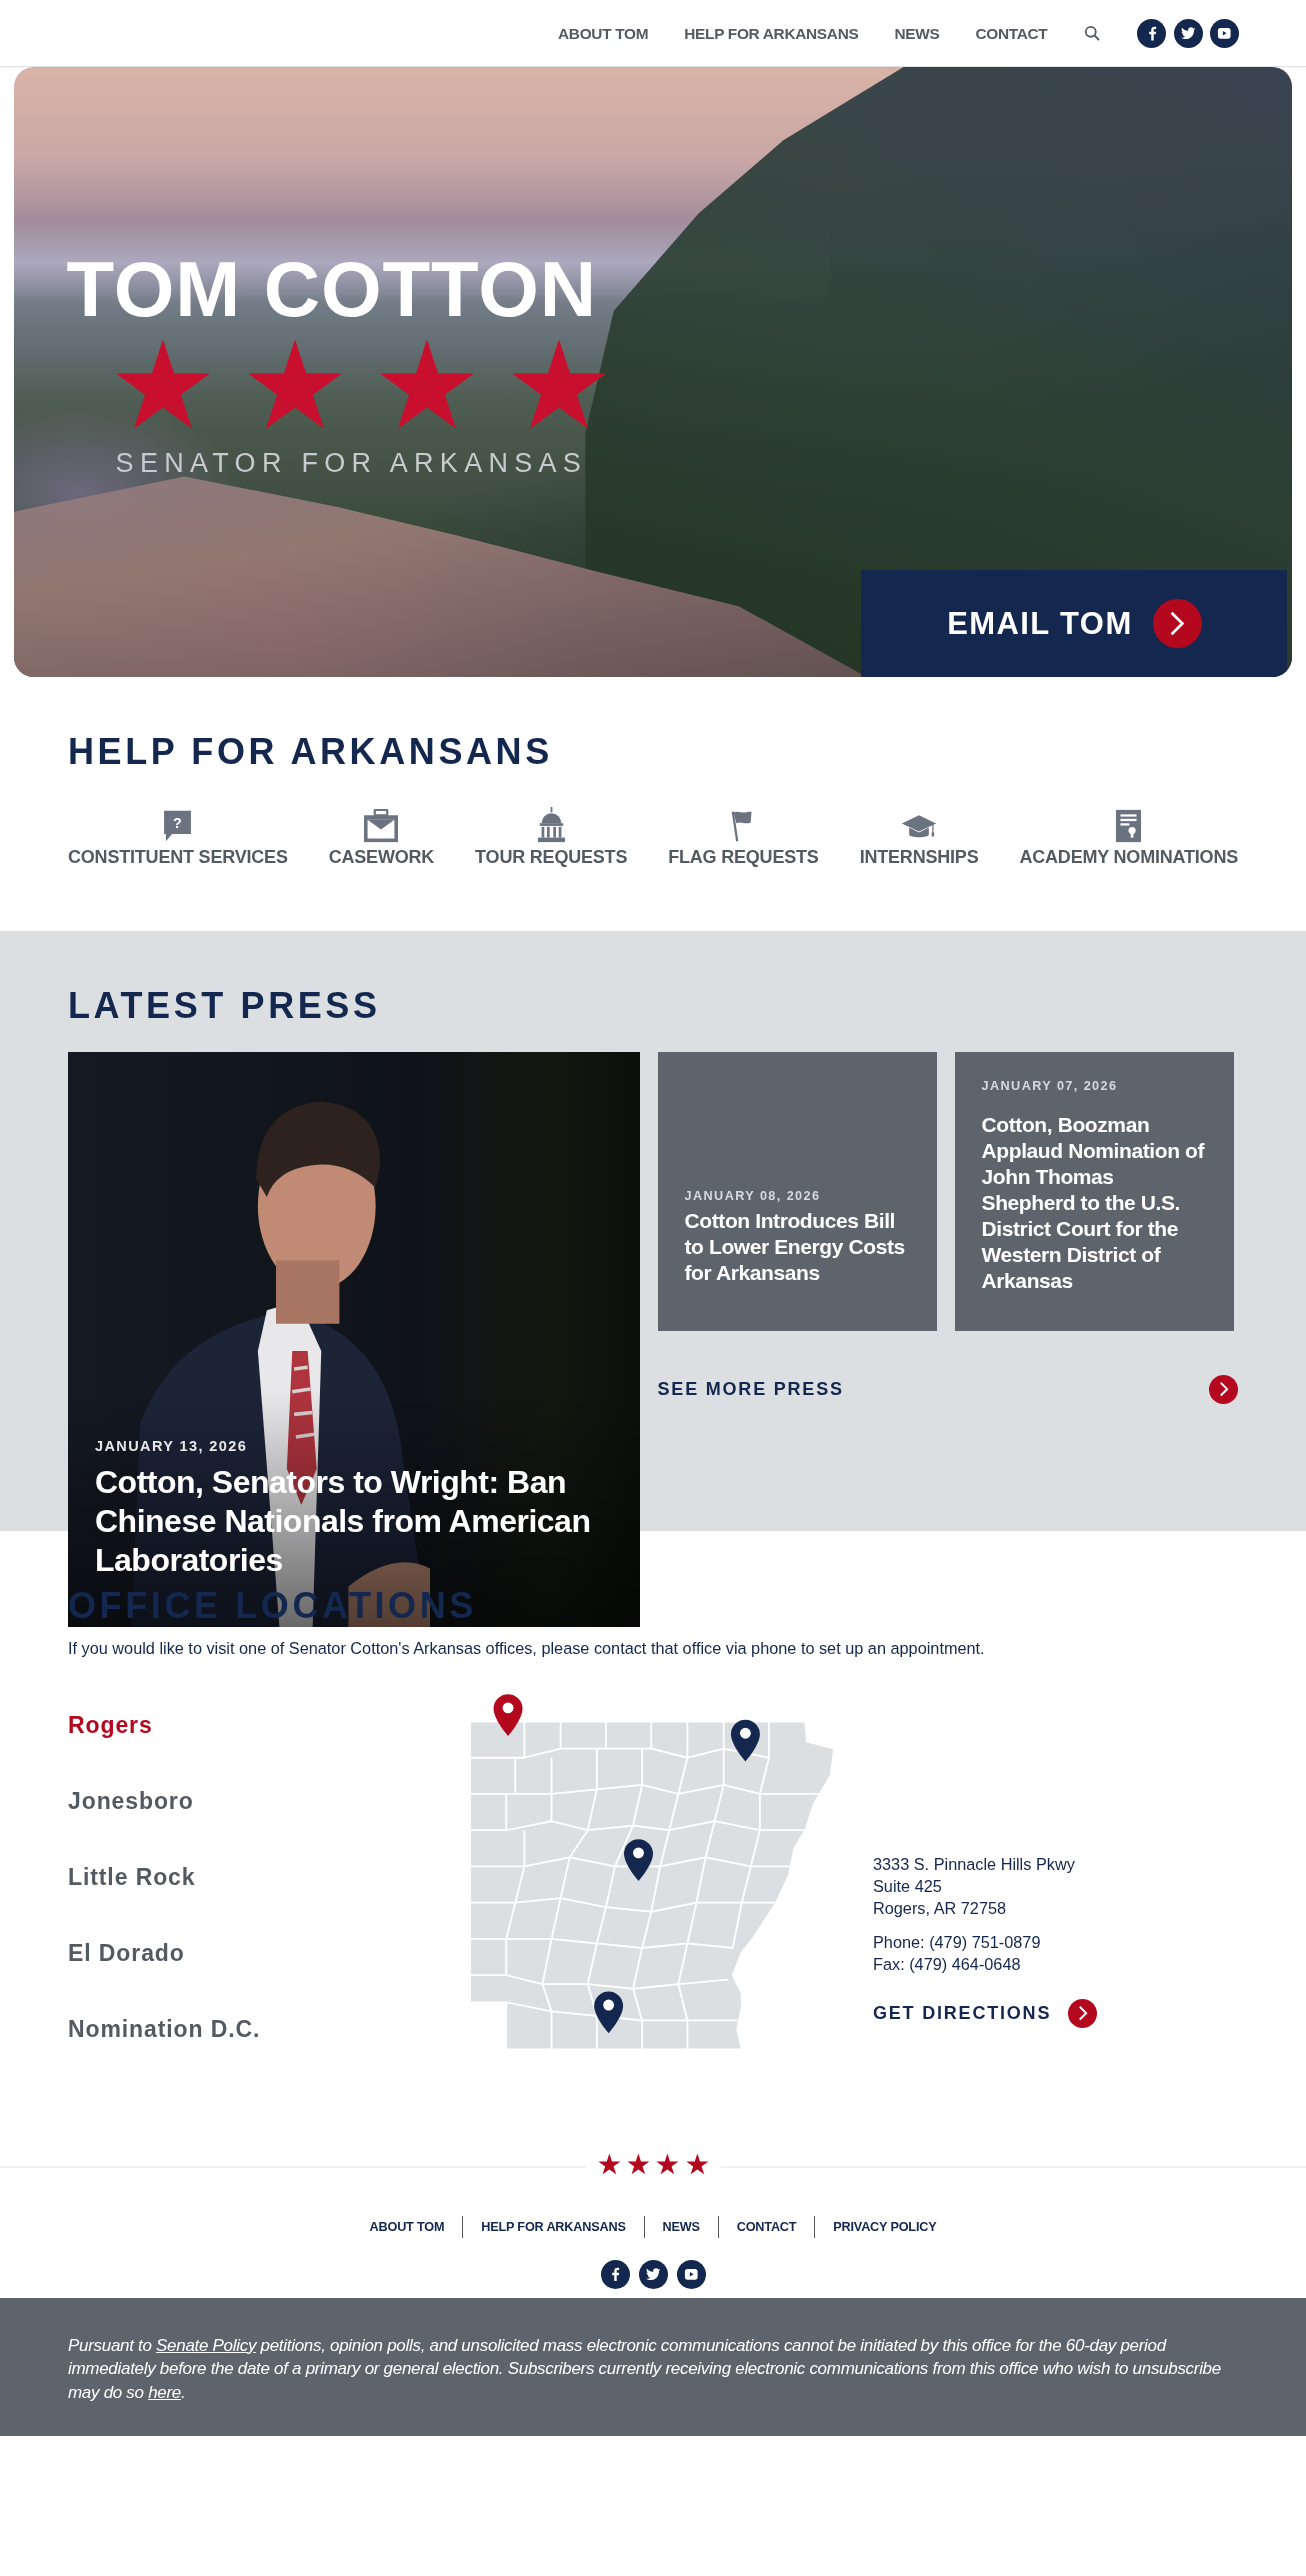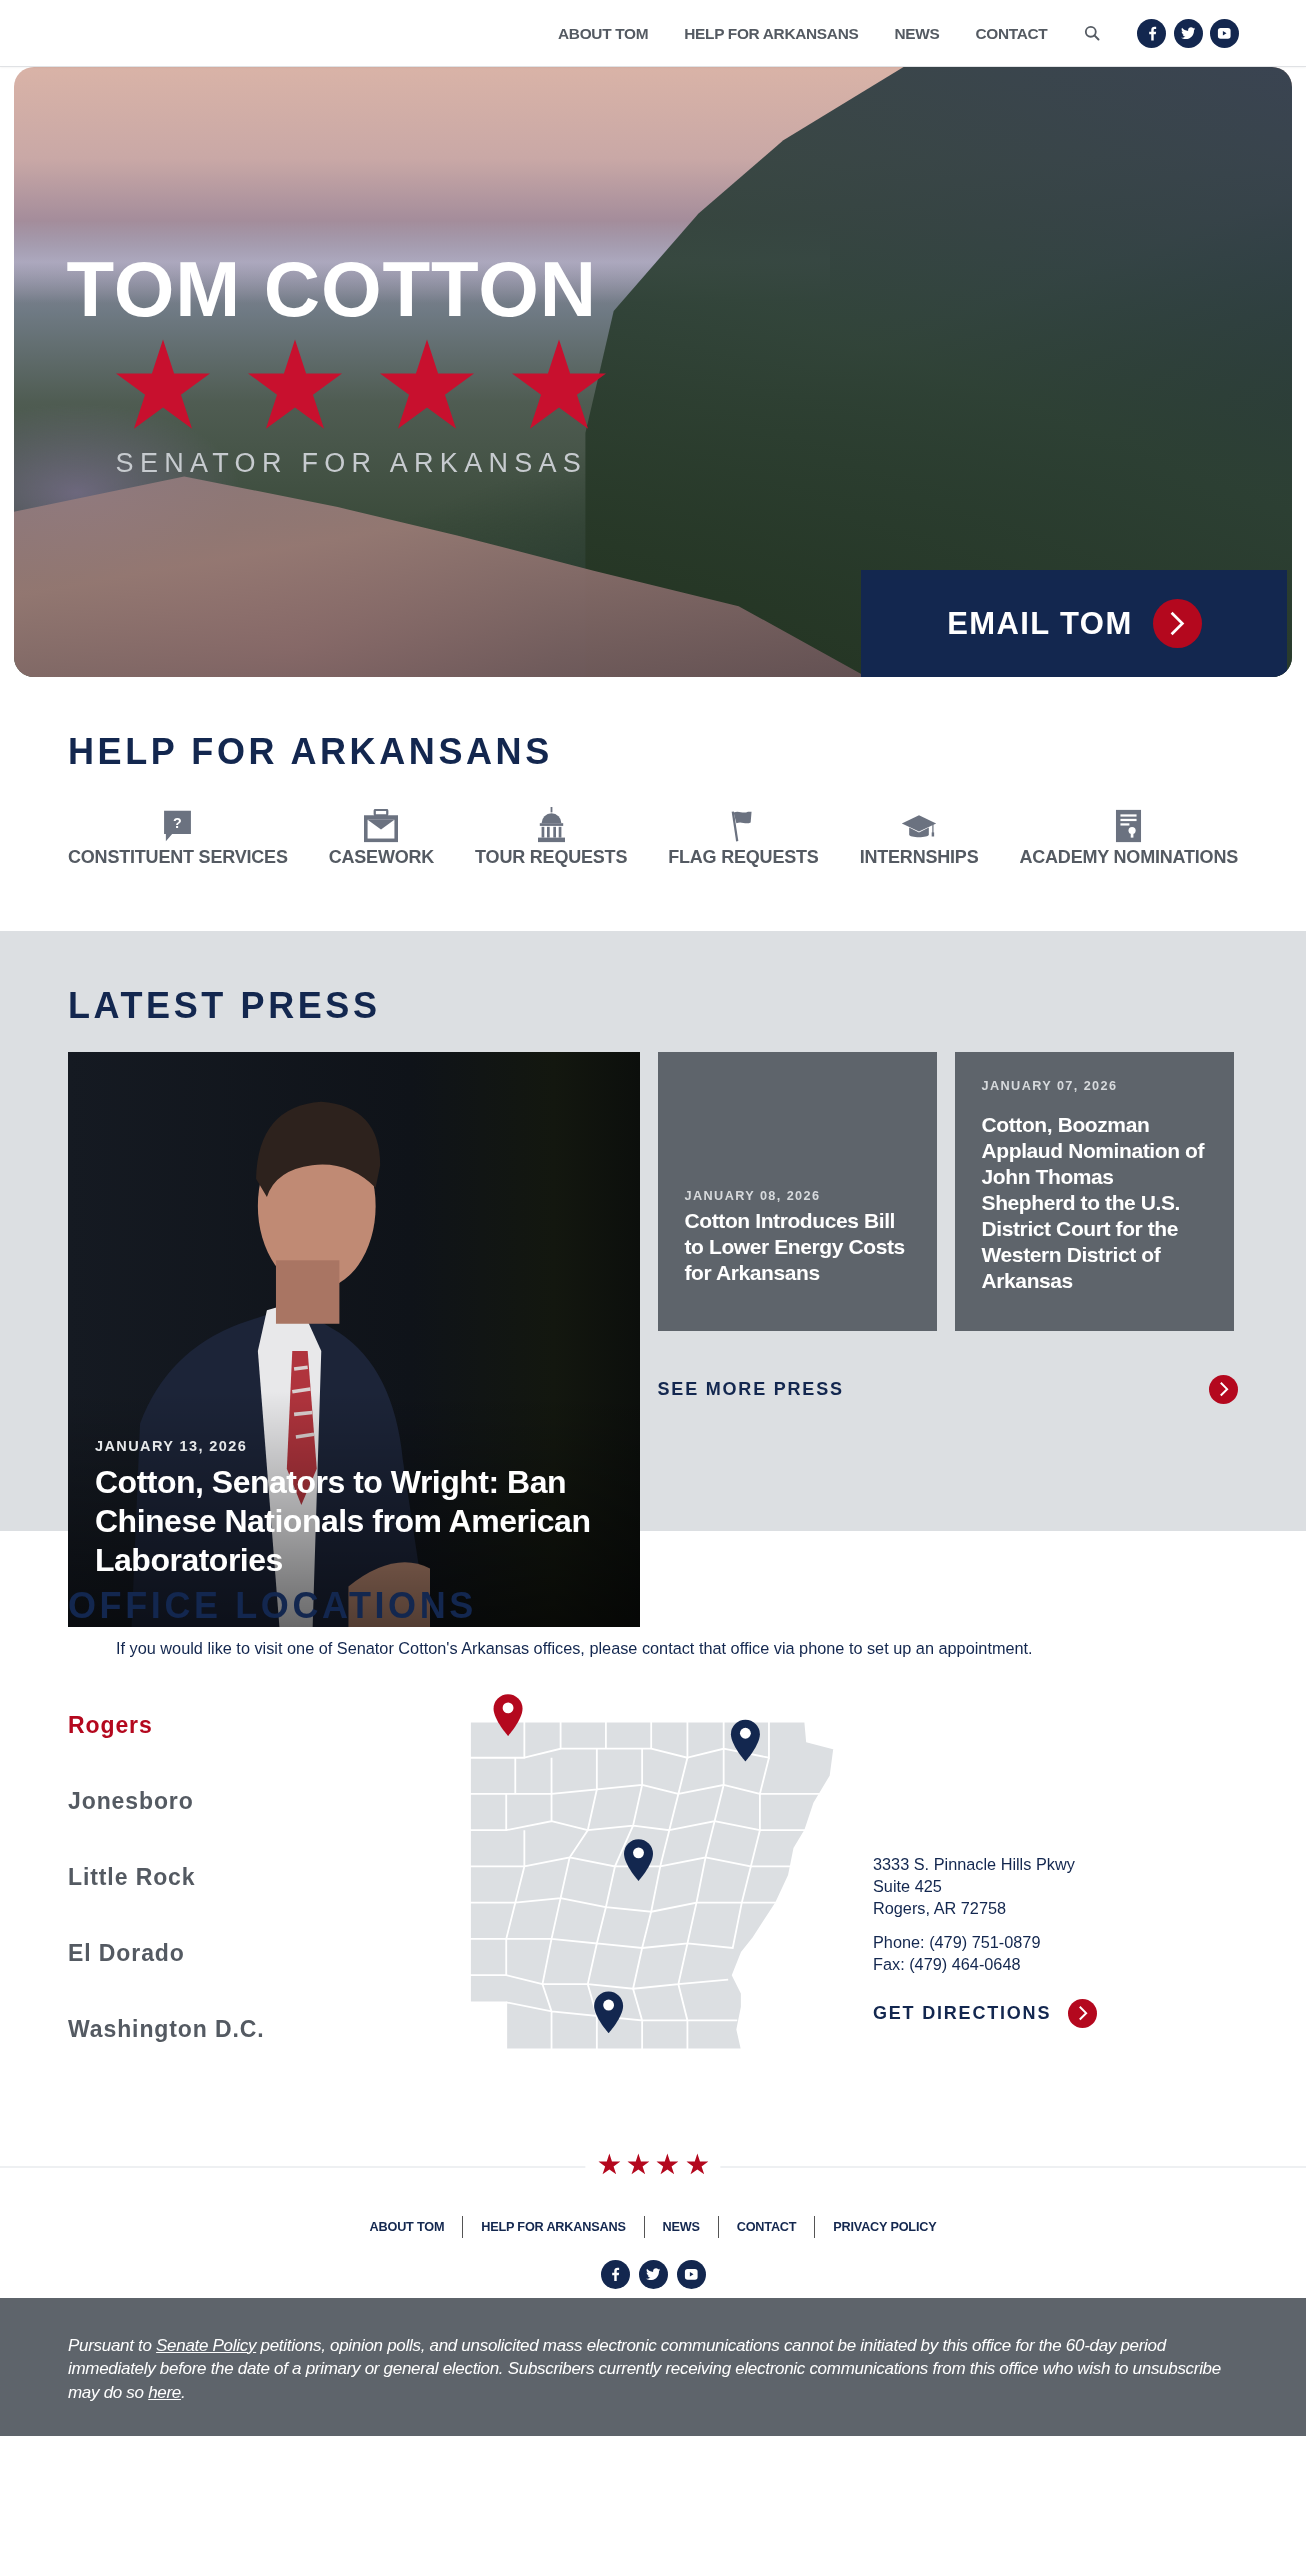--- a/index.html
+++ b/index.html
@@ -65,21 +65,21 @@
   .press-cards { display: flex; gap: 18px; }
   .press-card { width: 279px; height: 279px; background: #5e646b; padding: 27px 27px; display: flex; flex-direction: column; justify-content: flex-end; padding-bottom: 45px; }
   .press-card .press-date { font-size: 12.7px; color: #d7dadd; }
   .press-card .press-headline { font-size: 21px; font-weight: bold; line-height: 26px; color: #fff; margin-top: 5.4px; letter-spacing: -0.4px; }
   .press-card.tall { justify-content: flex-start; padding-top: 27px; gap: 14px; }
   .see-more { display: flex; align-items: center; justify-content: space-between; margin-top: 44px; }
   .see-more .label { font-size: 18px; font-weight: 900; letter-spacing: 1.8px; color: #13274f; margin-right: 14.5px; }
 
   
   .offices { padding: 54px 68px 73px; position: relative; height: 622px; }
-  .offices-intro { font-size: 16.3px; color: #13274f; margin-top: 12.7px; margin-left: 48px; }
+  .offices-intro { font-size: 16.3px; color: #13274f; margin-top: 12.7px; }
   .office-list { position: absolute; left: 68px; top: 181px; }
   .office-item { font-size: 23px; font-weight: 900; color: #545a62; letter-spacing: 0.9px; height: 76px; }
   .office-item.active { color: #b4081e; }
   .map { position: absolute; left: 470px; top: 163px; width: 366px; height: 363px; }
   .office-detail { position: absolute; left: 873px; top: 322px; font-size: 16.3px; line-height: 22px; color: #13274f; }
   .office-detail .block2 { margin-top: 12.7px; }
   .directions { display: flex; align-items: center; margin-top: 23.6px; }
   .directions .label { font-size: 18px; font-weight: 900; letter-spacing: 1.8px; color: #13274f; margin-right: 16.3px; }
 
   
@@ -281,21 +281,21 @@
 
 <section class="offices">
   <h2 class="section-title">OFFICE LOCATIONS</h2>
   <p class="offices-intro">If you would like to visit one of Senator Cotton's Arkansas offices, please contact that office via phone to set up an appointment.</p>
 
   <div class="office-list">
     <div class="office-item active">Rogers</div>
     <div class="office-item">Jonesboro</div>
     <div class="office-item">Little Rock</div>
     <div class="office-item">El Dorado</div>
-    <div class="office-item">Washington D.C.</div>
+    <div class="office-item">Nomination D.C.</div>
   </div>
 
   <svg class="map" viewBox="0 0 404 400">
     <path d="M0 30 L370 30 L372 52 L402 60 L398 90 L380 120 L370 150 L358 170 L352 200 L338 230 L325 250 L312 270 L300 285 L290 310 L300 330 L300 345 L295 370 L300 392 L40 392 L40 340 L0 340 Z" fill="#dcdfe2" stroke="#fff" stroke-width="2"></path>
     <g stroke="#fff" stroke-width="2" fill="none">
       <path d="M0 70 L60 70 L60 30 M60 70 L100 60 L100 30 M100 60 L150 60 L150 30 M150 60 L200 60 L200 30 M200 60 L240 70 L240 30 M240 70 L280 60 L280 30 M280 60 L330 70 L330 30"></path>
       <path d="M0 110 L50 110 L50 70 M50 110 L90 110 L90 70 M90 110 L140 105 L140 60 M140 105 L190 100 L190 60 M190 100 L230 110 L240 70 M230 110 L280 100 L280 60 M280 100 L320 110 L330 70 M320 110 L400 110"></path>
       <path d="M0 150 L40 150 L40 110 M40 150 L90 140 L90 110 M90 140 L130 150 L140 105 M130 150 L180 145 L190 100 M180 145 L220 150 L230 110 M220 150 L270 140 L280 100 M270 140 L320 150 L320 110 M320 150 L380 150"></path>
       <path d="M0 190 L60 190 L60 150 M60 190 L110 180 L130 150 M110 180 L160 190 L180 145 M160 190 L210 190 L220 150 M210 190 L260 180 L270 140 M260 180 L310 190 L320 150 M310 190 L360 190"></path>
       <path d="M0 230 L50 230 L60 190 M50 230 L100 225 L110 180 M100 225 L150 235 L160 190 M150 235 L200 240 L210 190 M200 240 L250 230 L260 180 M250 230 L300 230 L310 190 M300 230 L340 230"></path>

